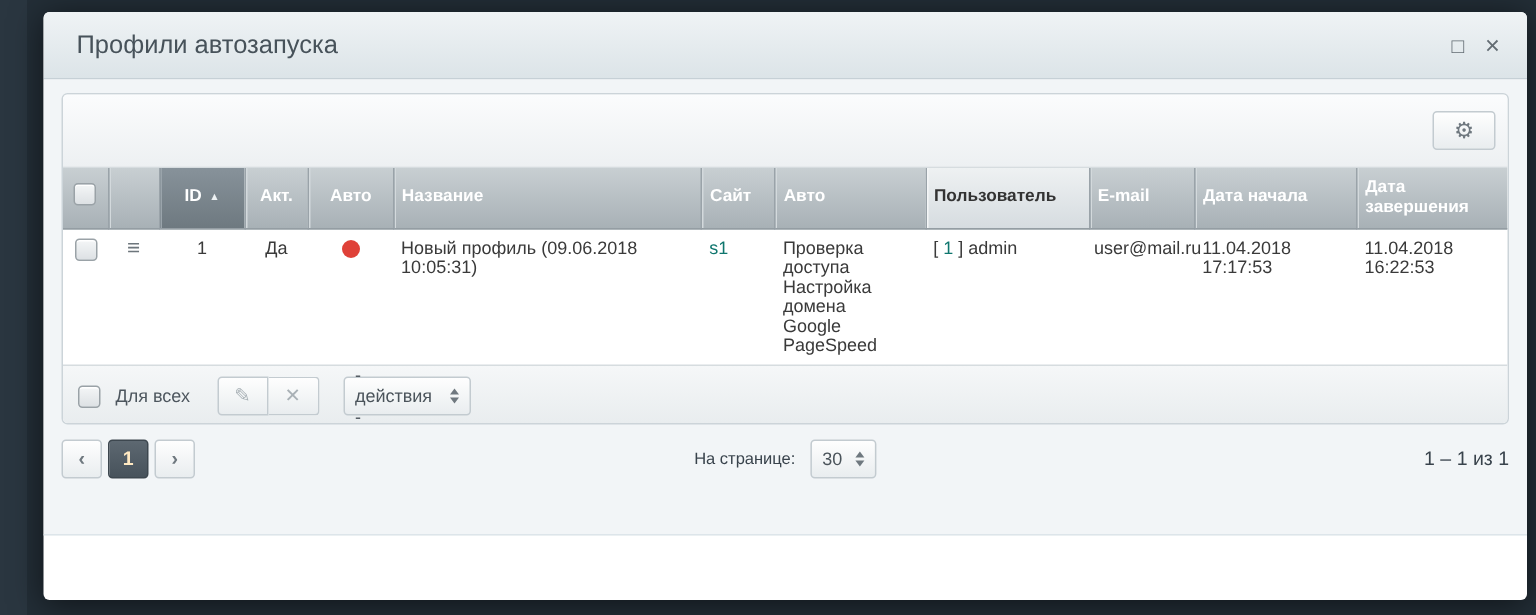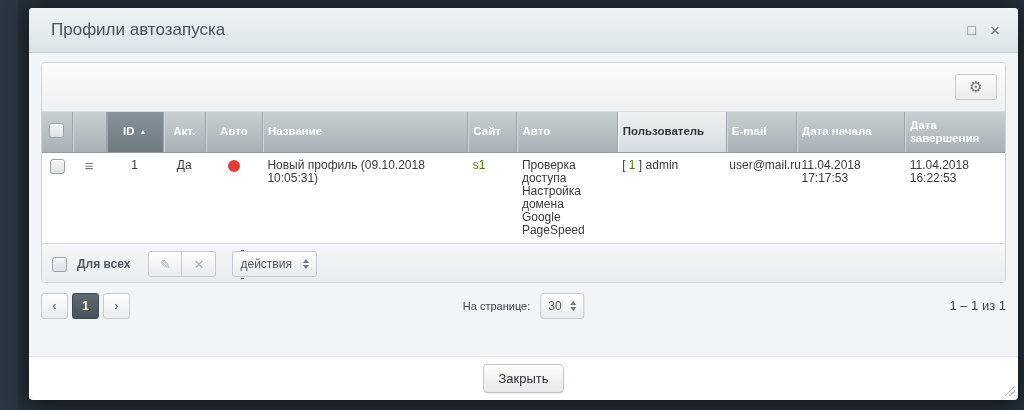--- a/index.html
+++ b/index.html
@@ -66,38 +66,38 @@
   th.c, td.c { text-align:center; }
   th.sorted { background:linear-gradient(#87929a,#6e7980); box-shadow:inset 1px 0 0 #9aa4ab; }
   th.hl { background:linear-gradient(#eef1f2,#d6dce0); color:#333; box-shadow:inset 1px 0 0 #f4f6f7; }
   .sort-arrow { font-size:7px; margin-left:5px; color:#eef2f4; vertical-align:1px; }
   tbody td {
     vertical-align:top; padding:6px 5px; font-size:12px; line-height:13px;
     color:#3a3a3a; height:88px;
   }
   td.pre { white-space:pre-line; }
   td.email-cell { white-space:nowrap; padding-left:3px; }
-  a.lnk { color:#4d7c0f; cursor:pointer;text-align:center; }
+  a.lnk { color:#0f766e; cursor:pointer;text-align:center; }
   .dot { display:inline-block; width:12px; height:12px; border-radius:50%; margin-top:1px; }
   .drag { color:#6d767c; font-size:15px; line-height:13px; cursor:grab; }
 
   .checkbox {
     display:inline-block; width:15px; height:15px;
     border:1px solid #9aa2a7; border-radius:3px;
     background:linear-gradient(#f4f6f7,#dde1e4);
     box-shadow:inset 0 1px 0 #fff; cursor:pointer;
   }
 
   
   .gp-footer {
     height:42px; background:linear-gradient(#f5f7f8,#e8ecee);
     border-top:1px solid #d6dcdf;
     display:flex; align-items:center; padding:0 10px;
   }
-  .gp-footer .lbl { font-size:12px; color:#4d565e; margin-left:10px;font-weight:bold; }
+  .gp-footer .lbl { font-size:12px; color:#4d565e; margin-left:10px; }
   .btn-group { display:inline-flex; margin-left:18px; }
   .btn-group .btn { width:34px; height:26px; border-radius:0; font-size:13px; color:#a9b1b6; }
   .btn-group .btn:first-child { border-radius:3px 0 0 3px; }
   .btn-group .btn:last-child { border-radius:0 3px 3px 0; border-left:none; }
   .select {
     display:inline-flex; align-items:center; justify-content:space-between;
     background:linear-gradient(#fefefe,#e9edef);
     border:1px solid #c3cbd0; border-radius:3px;
     height:26px; font-size:12px; color:#4b545b; padding:0 7px; cursor:pointer;
   }
@@ -194,21 +194,21 @@
             <th>Дата завершения</th>
           </tr>
         </thead>
         <tbody>
           <tr>
             <td class="c"><span class="checkbox"></span></td>
             <td class="c"><span class="drag">≡</span></td>
             <td class="c">1</td>
             <td class="c">Да</td>
             <td class="c"><span class="dot" style="background: rgb(223, 65, 56);"></span></td>
-            <td>Новый профиль (09.10.2018 10:05:31)</td>
+            <td>Новый профиль (09.06.2018 10:05:31)</td>
             <td><a class="lnk">s1</a></td>
             <td class="pre">Проверка доступа
 Настройка домена
 Google PageSpeed</td>
             <td><span>[</span> <a class="lnk">1</a> <span>]</span> <span>admin</span></td>
             <td class="email-cell">user@mail.ru</td>
             <td>11.04.2018 17:17:53</td>
             <td>11.04.2018 16:22:53</td>
           </tr>
         </tbody>
@@ -248,18 +248,14 @@
           <span class="spin">
               <i class="up"></i>
               <i class="down"></i>
             </span>
         </span>
       </div>
       <span class="range">1 – 1 из 1</span>
     </div>
   </div>
 
-  <div class="dlg-footer">
-    <button class="close-btn">Закрыть</button>
-    <span class="resize-handle"></span>
-  </div>
 
 </div>
 
 </body></html>

